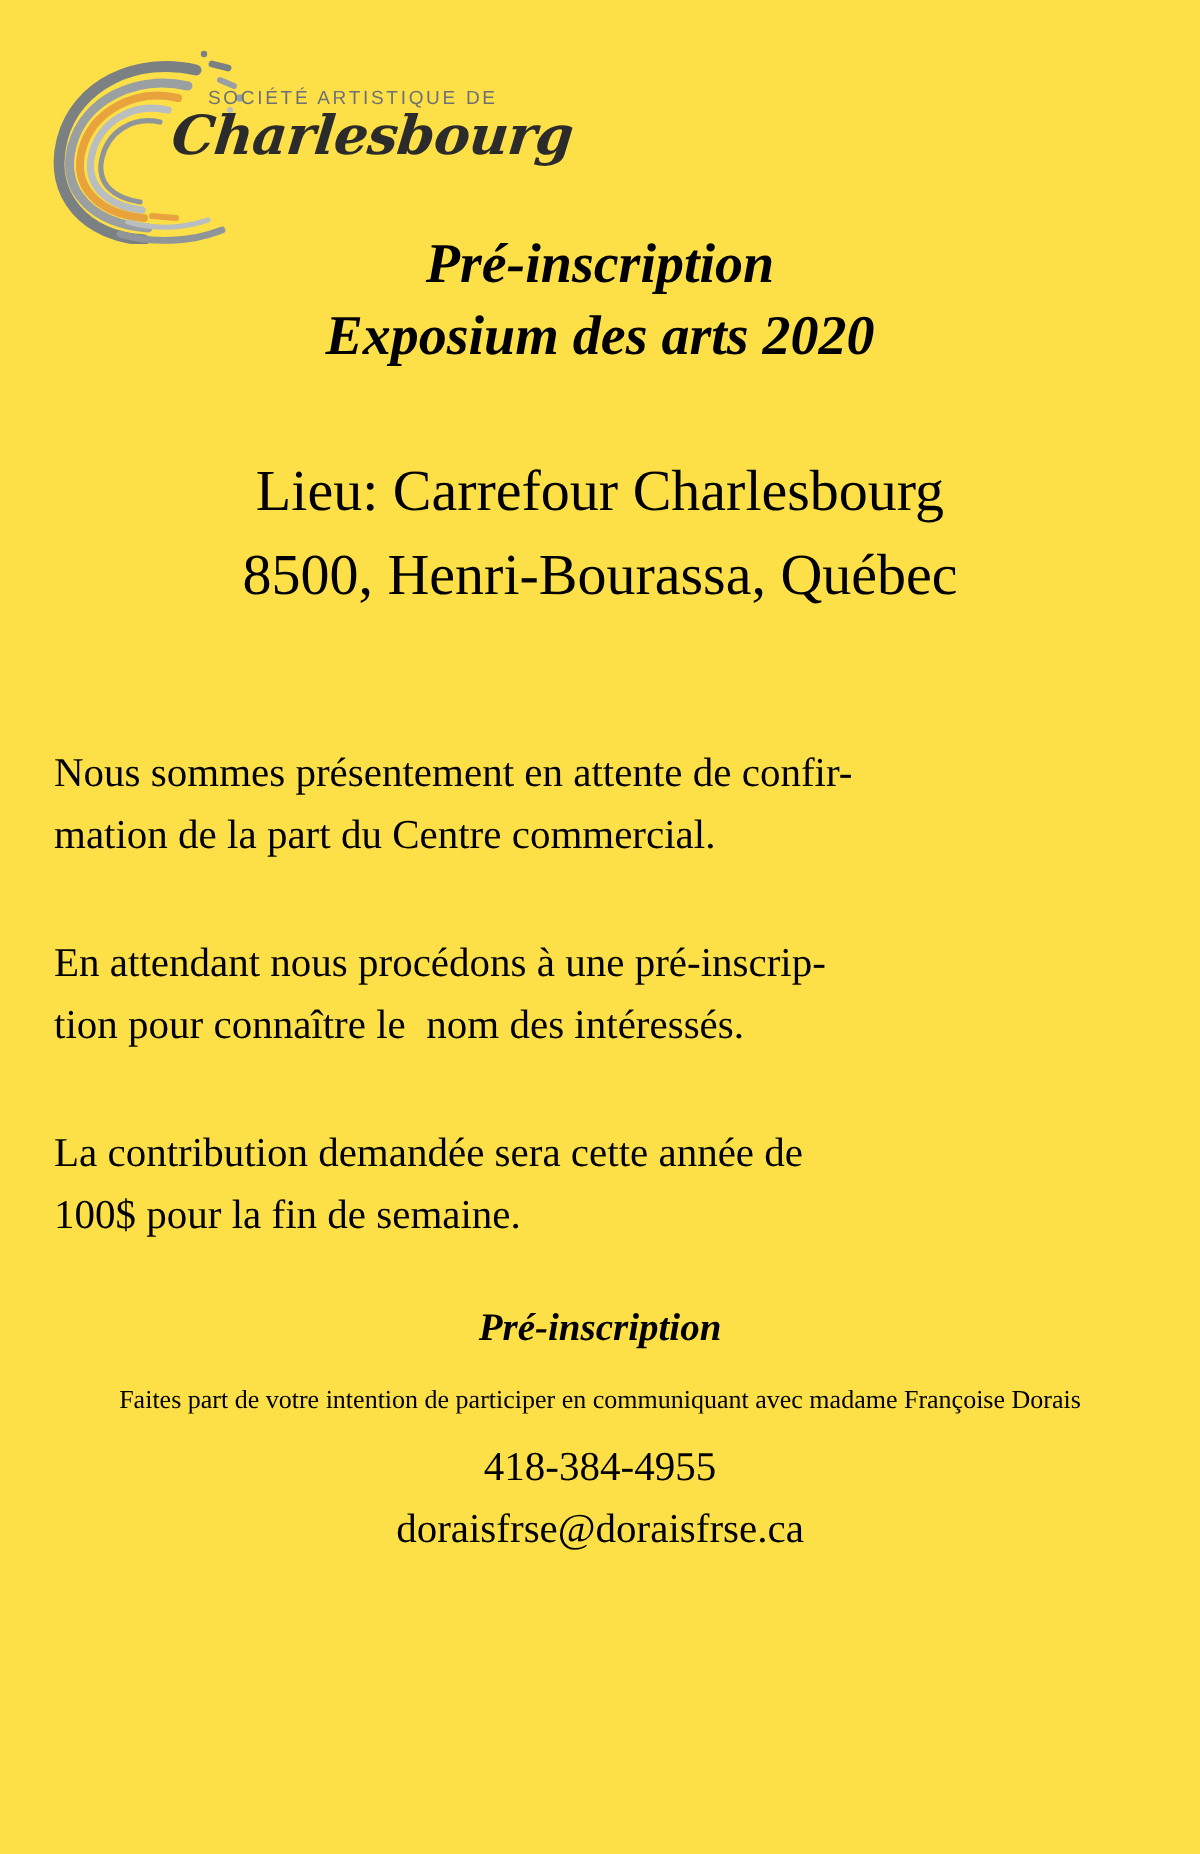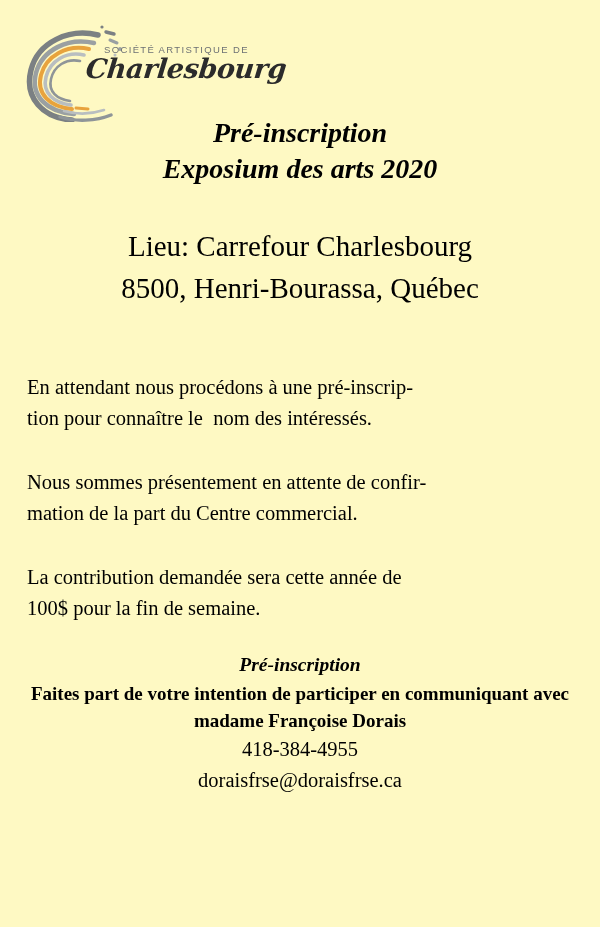--- a/index.html
+++ b/index.html
@@ -14,21 +14,21 @@
     overflow: hidden;
     font-family: "Liberation Serif", "DejaVu Serif", serif;
     color: #000000;
     -webkit-font-smoothing: antialiased;
   }
 
   .page {
     position: relative;
     width: 600px;
     height: 927px;
-    background: #fef9c3;
+    background: #fde047;
   }
 
   
   .logo-block {
     position: absolute;
     left: 14px;
     top: 22px;
     width: 230px;
     height: 100px;
   }
@@ -124,24 +124,23 @@
     text-align: center;
   }
   .contact-heading {
     font-weight: 700;
     font-style: italic;
     font-size: 19.5px;
     line-height: 26px;
     margin-bottom: 2px;
   }
   .contact-lead {
-    font-size: 19px;
-    line-height: 27px;
+    font-size: 13px;
+    line-height: 39px;
     padding: 0 22px;
-    font-weight: bold;
   }
   .contact-line {
     font-size: 20.5px;
     line-height: 31px;
   }
 </style>
 </head>
 <body>
 
 <div class="page">
@@ -184,24 +183,24 @@
     <div class="title-line">Pré-inscription</div>
     <div class="title-line">Exposium des arts 2020</div>
   </div>
 
   <div class="where-block">
     <div class="where-line">Lieu: Carrefour Charlesbourg</div>
     <div class="where-line">8500, Henri-Bourassa, Québec</div>
   </div>
 
   <div class="body-block">
+    <p class="para">Nous sommes présentement en attente de confir-
+mation de la part du Centre commercial.</p>
     <p class="para">En attendant nous procédons à une pré-inscrip-
 tion pour connaître le  nom des intéressés.</p>
-    <p class="para">Nous sommes présentement en attente de confir-
-mation de la part du Centre commercial.</p>
     <p class="para">La contribution demandée sera cette année de
 100$ pour la fin de semaine.</p>
   </div>
 
   <div class="contact-block">
     <div class="contact-heading">Pré-inscription</div>
     <div class="contact-lead">Faites part de votre intention de participer en communiquant avec madame Françoise Dorais</div>
     <div class="contact-line">418-384-4955</div>
     <div class="contact-line">doraisfrse@doraisfrse.ca</div>
   </div>

